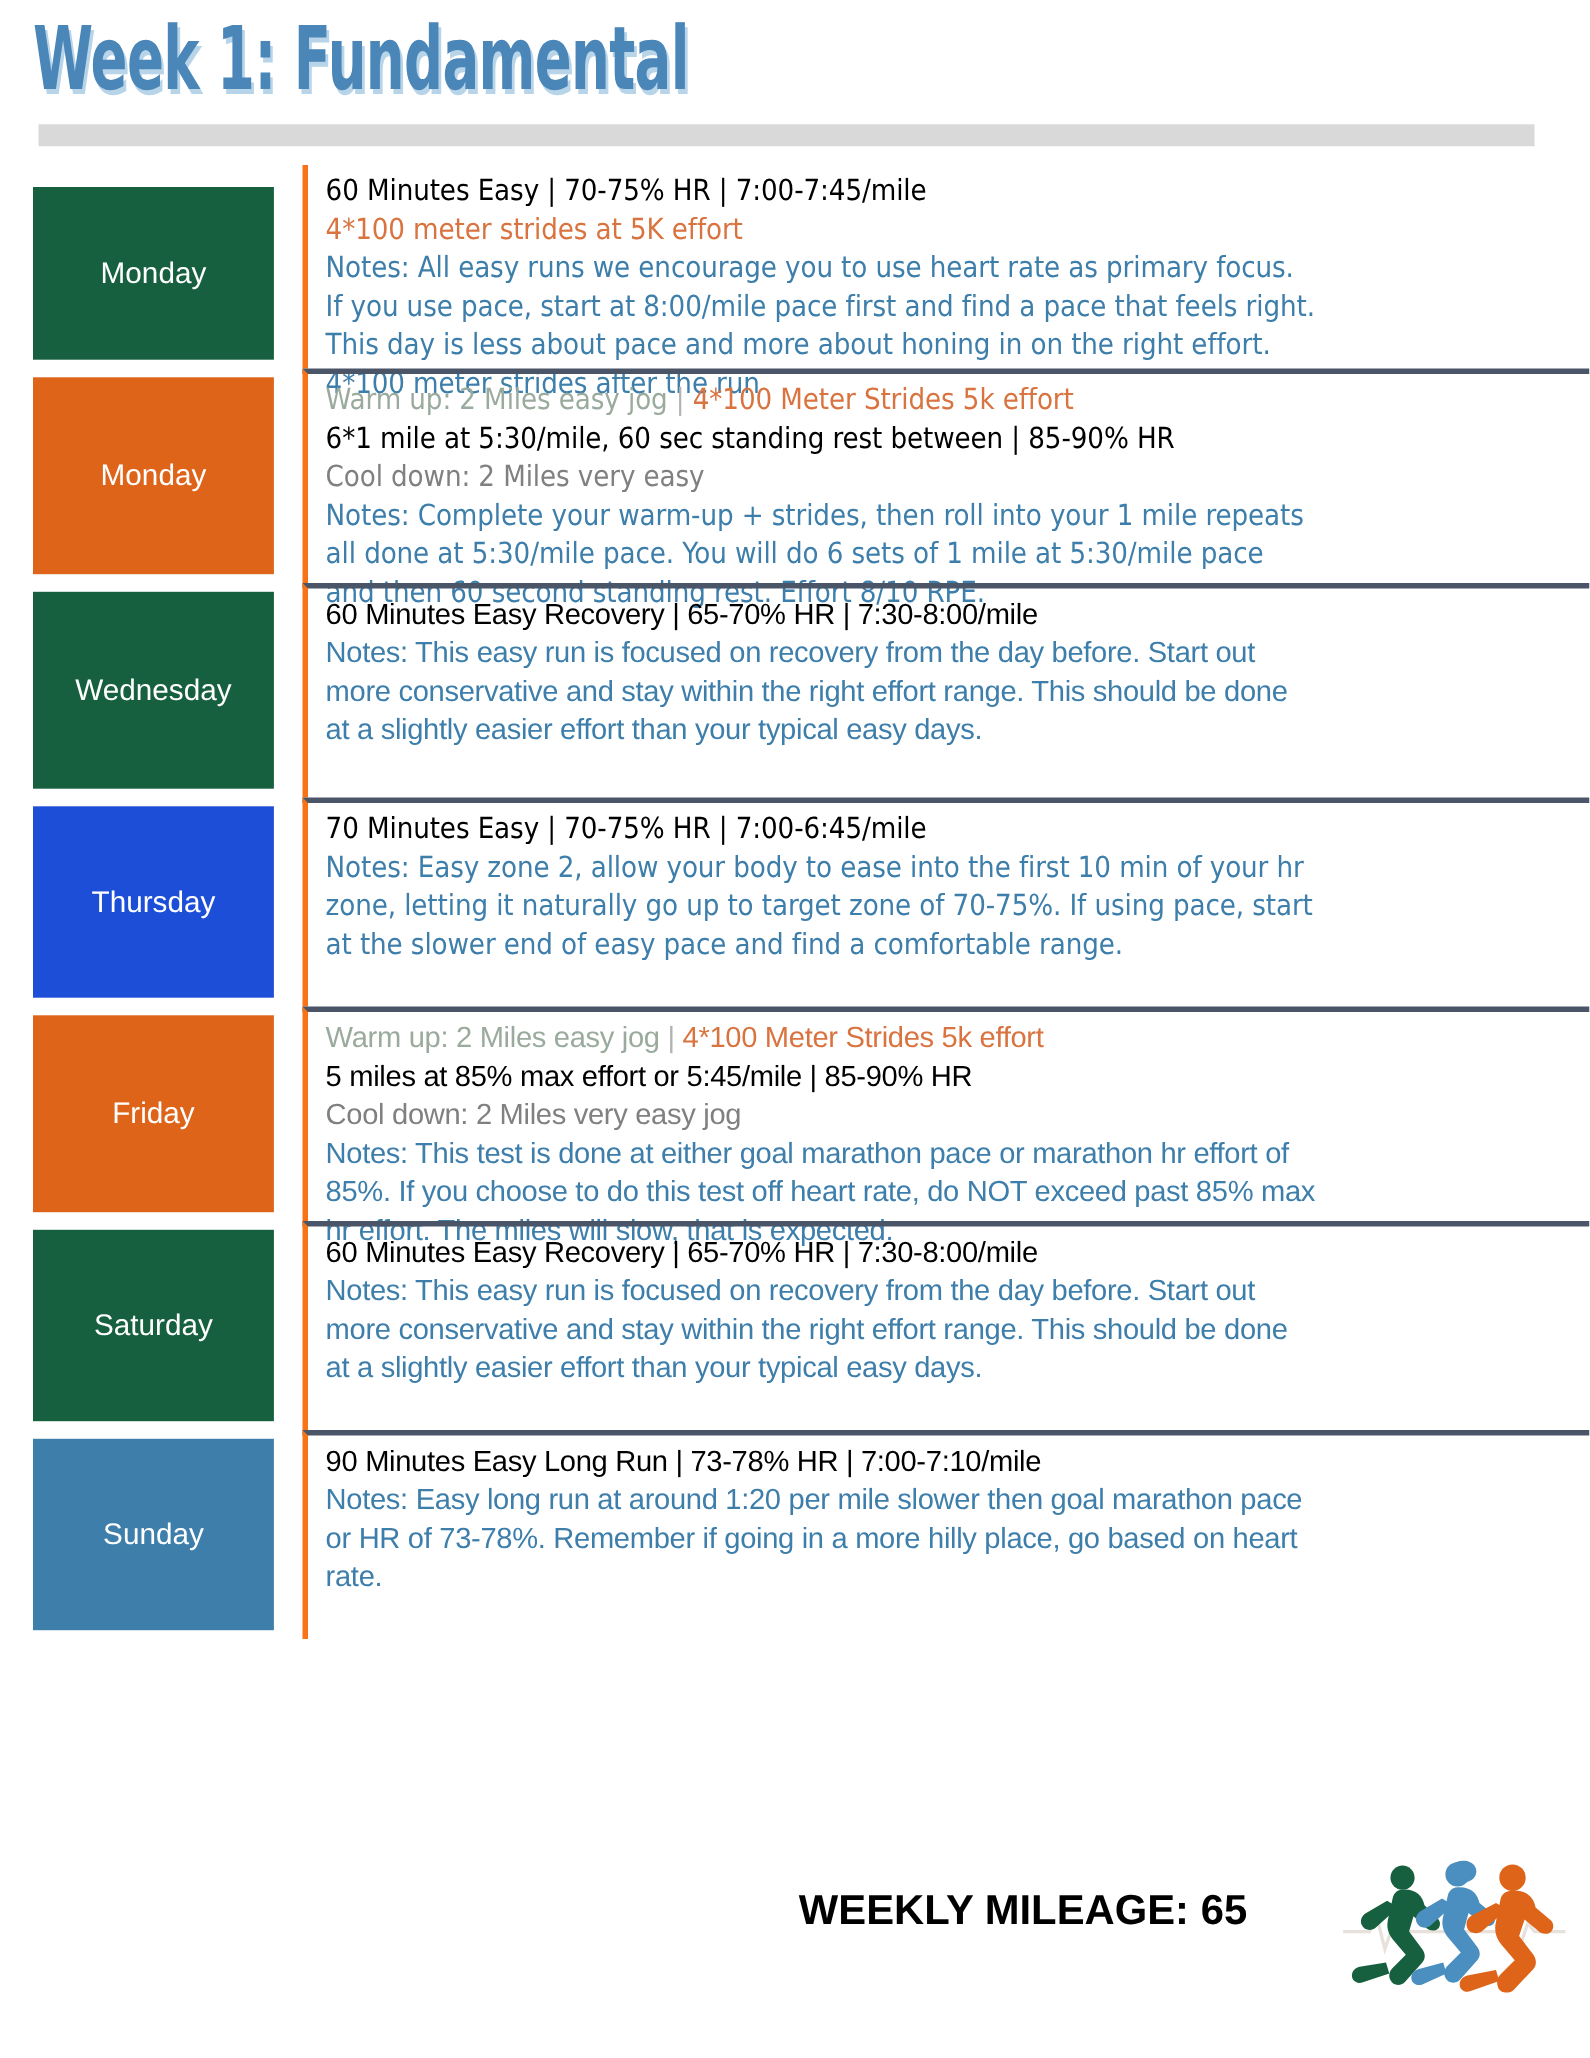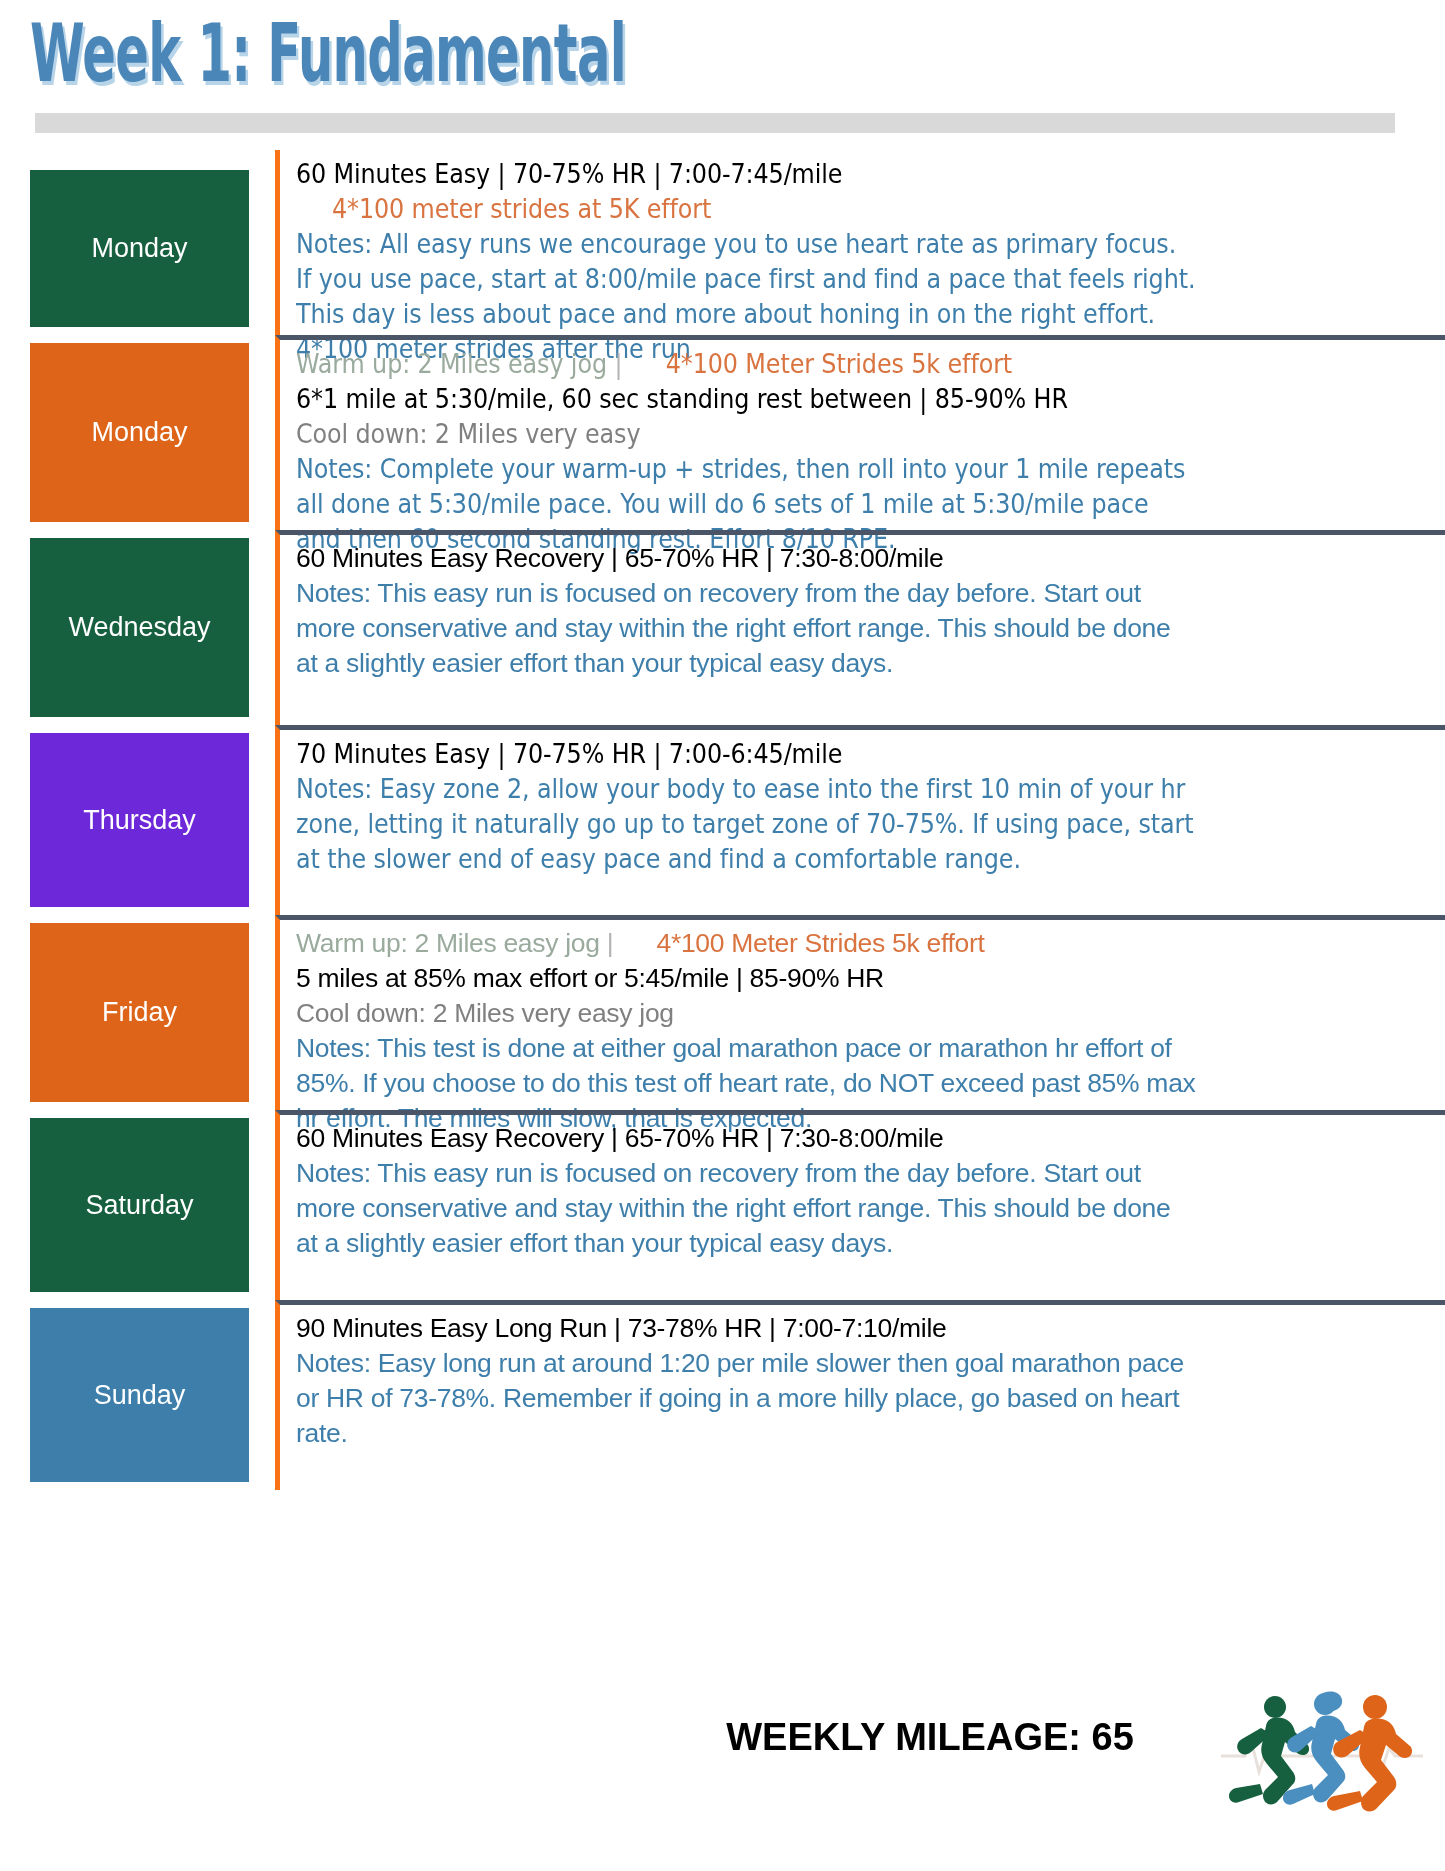--- a/index.html
+++ b/index.html
@@ -69,21 +69,21 @@
     line-height:35px;
     letter-spacing:-0.1px;
   }
   .line.wide{
     font-family:"Liberation Sans", sans-serif;
     font-stretch:normal;
     letter-spacing:-0.3px;
   }
   .c-black{color:#000000;}
   .c-blue{color:#3d7eab;}
-  .c-orange-soft{color:#d97440;margin-left:36px;}
+  .c-orange-soft{color:#d97440;}
   .c-gray{color:#808080;}
   .c-sage{color:#9aab9e;}
   .c-sep{color:#b3b3b3;}
 
   
   .footer{position:absolute;left:0;top:1700px;width:1445px;height:120px;}
   .mileage{
     position:absolute;left:930px;top:16px;
     transform:translateX(-50%);
     font-family:"Liberation Sans", sans-serif;
@@ -142,21 +142,21 @@
         </div>
         <div class="content divider">
           <div class="content-inner">
             <div class="line wide"><span class="c-black">60 Minutes Easy Recovery | 65-70% HR | 7:30-8:00/mile</span></div>
             <div class="line wide"><span class="c-blue">Notes: This easy run is focused on recovery from the day before. Start out more conservative and stay within the right effort range.  This should be done at a slightly easier effort than your typical easy days.</span></div>
           </div>
         </div>
       </div>
       <div class="row" style="height: 190px;">
         <div class="daycell">
-          <div class="daybox" style="background: #6d28d9; top: 8px; bottom: 8px;">
+          <div class="daybox" style="background: #1d4ed8; top: 8px; bottom: 8px;">
             <span class="daylabel">Thursday</span>
           </div>
         </div>
         <div class="content divider">
           <div class="content-inner">
             <div class="line"><span class="c-black">70 Minutes Easy | 70-75% HR | 7:00-6:45/mile</span></div>
             <div class="line"><span class="c-blue">Notes: Easy zone 2, allow your body to ease into the first 10 min of your hr zone, letting it naturally go up to target zone of 70-75%. If using pace, start at the slower end of easy pace and find a comfortable range.</span></div>
           </div>
         </div>
       </div>

